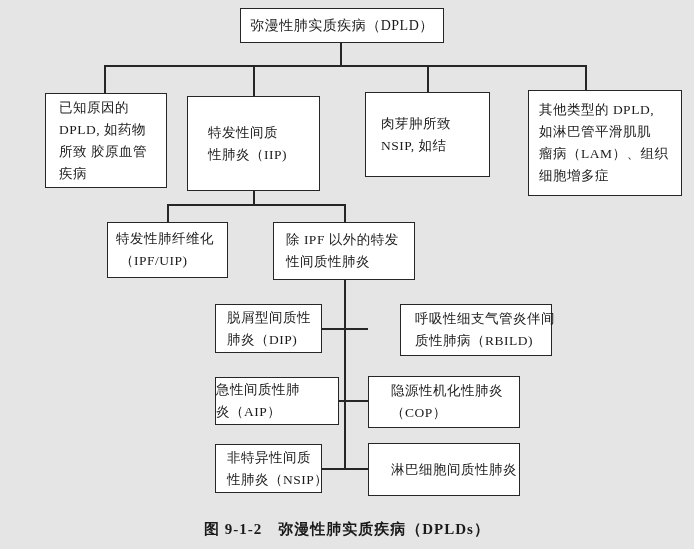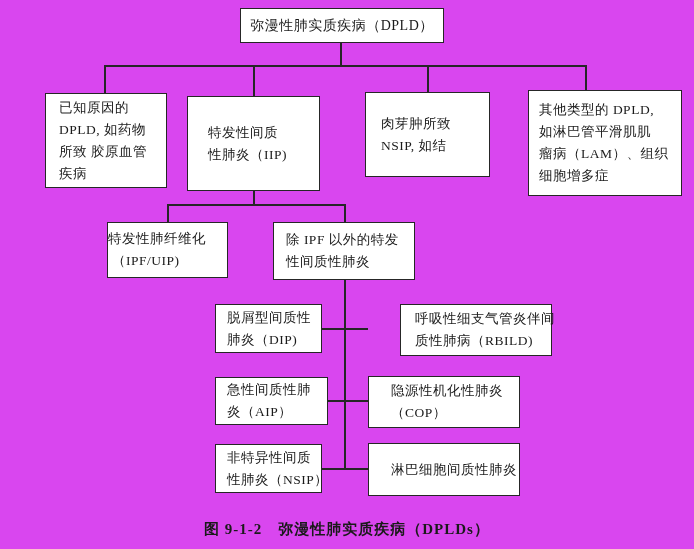--- a/index.html
+++ b/index.html
@@ -1,19 +1,19 @@
 <!DOCTYPE html>
 <html><head>
 <meta charset="utf-8">
 <style>
   html,body{margin:0;padding:0;background:#fff;}
   #canvas{
     position:relative;
     width:694px;height:549px;
-    background:#d946ef;
+    background:#e5e5e5;
     font-family:"Liberation Serif","DejaVu Serif",serif;
     color:#1a1a1a;
     overflow:hidden;
   }
   .box{
     position:absolute;
     border:1.5px solid #262626;
     background:#fff;
     display:flex;
     flex-direction:column;
@@ -27,26 +27,26 @@
   .vline,.hline{position:absolute;background:#262626;}
   .vline{width:1.5px;}
   .hline{height:1.5px;}
 
   
   .n-root   {left:240px;top:8px;  width:204px;height:35px;text-align:center;font-size:14px;}
   .n-known  {left:45px; top:93px; width:122px;height:95px;padding-left:13px;}
   .n-iip    {left:187px;top:96px; width:133px;height:95px;padding-left:20px;}
   .n-gran   {left:365px;top:92px; width:125px;height:85px;padding-left:15px;}
   .n-other  {left:528px;top:90px; width:154px;height:106px;padding-left:10px;}
-  .n-ipf    {left:107px;top:222px;width:121px;height:56px; padding-left:0;}
+  .n-ipf    {left:107px;top:222px;width:121px;height:56px; padding-left:8px;}
   .n-ipf span:nth-child(2){padding-left:4px;}
   .n-nonipf {left:273px;top:222px;width:142px;height:58px; padding-left:12px;}
   .n-dip    {left:215px;top:304px;width:107px;height:49px; padding-left:11px;}
   .n-rbild  {left:368px;top:304px;width:152px;height:52px; padding-left:14px;margin-left:32px;}
-  .n-aip    {left:215px;top:377px;width:113px;height:48px; padding-left:11px;}
+  .n-aip    {left:215px;top:377px;width:124px;height:48px; }
   .n-cop    {left:368px;top:376px;width:152px;height:52px; padding-left:22px;}
   .n-nsip   {left:215px;top:444px;width:107px;height:49px; padding-left:11px;}
   .n-lip    {left:368px;top:443px;width:152px;height:53px; padding-left:22px;}
 
   
   .c-root-v   {left:340px;top:42px; height:23px;}
   .c-row2-h   {left:104px;top:65px; width:482px;}
   .c-drop-a   {left:104px;top:65px; height:28px;}
   .c-drop-b   {left:253px;top:65px; height:31px;}
   .c-drop-c   {left:427px;top:65px; height:27px;}

